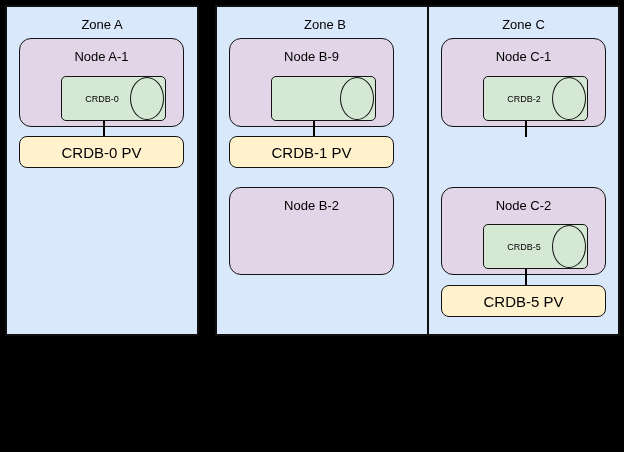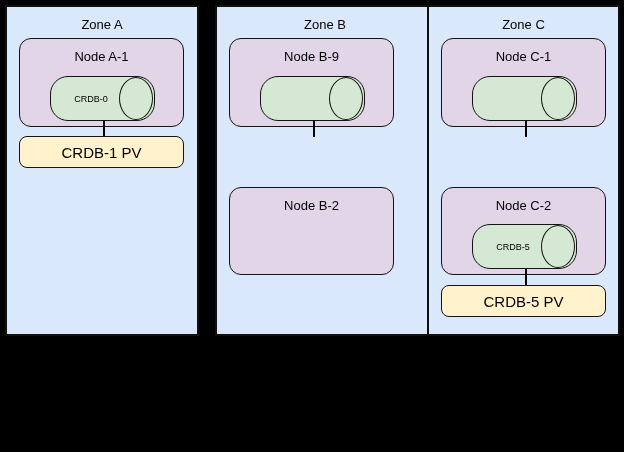--- a/index.html
+++ b/index.html
@@ -53,26 +53,26 @@
     position: absolute;
     top: 10px;
     left: 0;
     right: 0;
     text-align: center;
     font-size: 13px;
     line-height: 16px;
   }
   .cylinder {
     position: absolute;
-    left: 30px;
+    left: 41px;
     width: 105px;
     height: 45px;
     background: #d5e8d4;
     border: 1px solid #141414;
-    border-radius: 18px;
+    border-radius: 5px;
     box-sizing: border-box;
   }
   .cyl-top { top: 37px; }
   .cyl-bottom { top: 36px; text-align: center; }
 
   .cyl-label {
     position: absolute;
     top: 0;
     bottom: 0;
     left: 4px;
@@ -131,48 +131,52 @@
       <div class="node-title">Node A-1</div>
       <div class="cylinder cyl-top">
         <span class="cyl-label">CRDB-0</span>
         <span class="cyl-cap"></span>
       </div>
     </div>
 
     <div class="connector conn-1"></div>
 
     <div class="pv pv-1">
-      <span>CRDB-1 PV</span>
+      <span>CRDB-0 PV</span>
     </div>
   </div>
 
   <div class="zone zone-b">
     <div class="zone-title">Zone B</div>
 
     <div class="node node-1">
       <div class="node-title">Node B-9</div>
       <div class="cylinder cyl-top">
         <span class="cyl-cap"></span>
       </div>
     </div>
 
     <div class="connector conn-1"></div>
 
+    <div class="pv pv-1">
+      <span>CRDB-1 PV</span>
+    </div>
 
     <div class="node node-2">
       <div class="node-title">Node B-2</div>
     </div>
   </div>
 
   <div class="zone zone-c">
     <div class="zone-title">Zone C</div>
 
     <div class="node node-1">
       <div class="node-title">Node C-1</div>
       <div class="cylinder cyl-top">
+        <span class="cyl-label">CRDB-2</span>
         <span class="cyl-cap"></span>
       </div>
     </div>
 
     <div class="connector conn-1"></div>
 
 
     <div class="node node-2">
       <div class="node-title">Node C-2</div>
       <div class="cylinder cyl-bottom">

